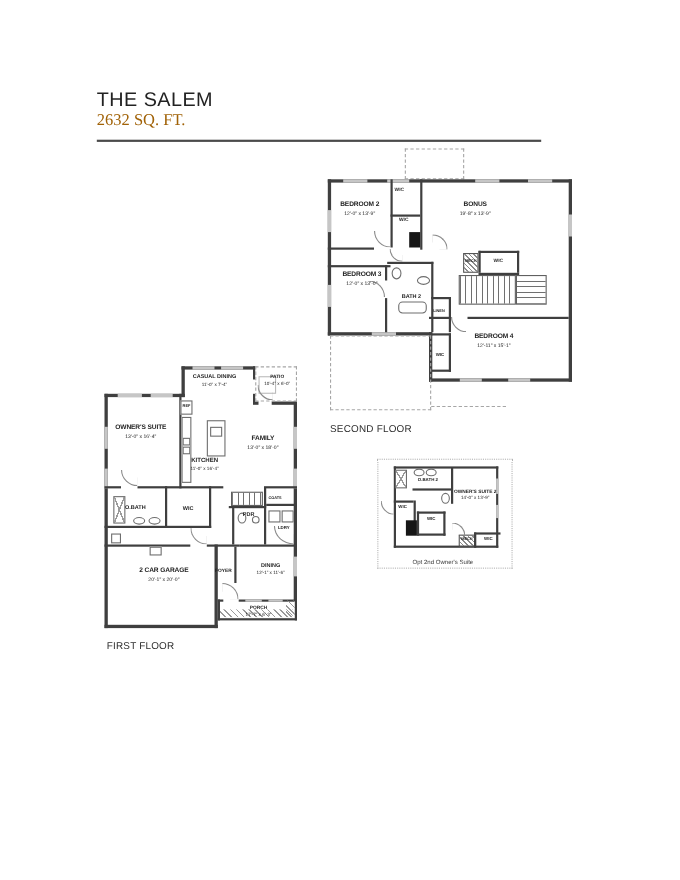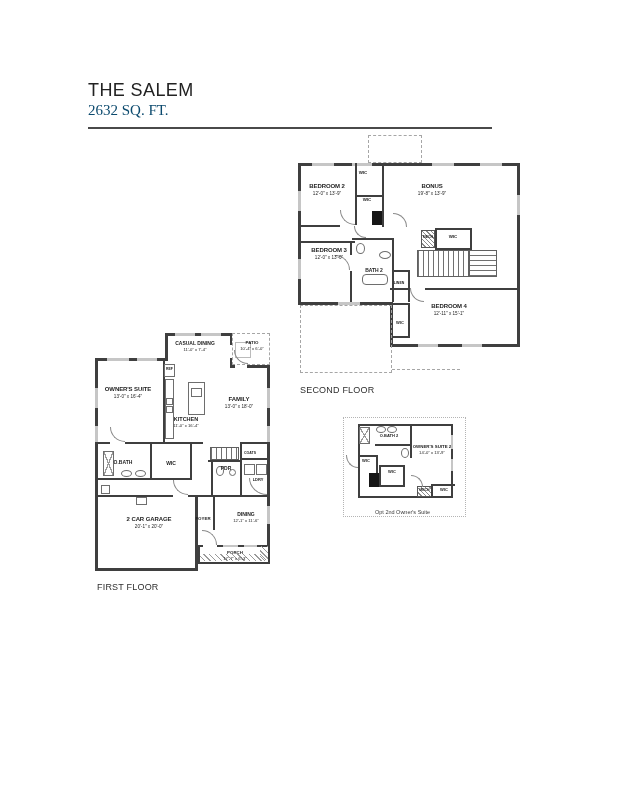--- a/index.html
+++ b/index.html
@@ -27,21 +27,21 @@
   .n{font-size:6px;font-weight:600;letter-spacing:-0.1px}
   .d{font-size:4.6px;font-weight:400}
   .n55{font-size:5.5px;font-weight:600}
   .n5{font-size:5px;font-weight:600}
   .n45{font-size:4.4px;font-weight:600}
   .n4{font-size:4px;font-weight:600}
   .n35{font-size:3.5px;font-weight:600}
   .d42{font-size:4.2px;font-weight:400}
   .flab{position:absolute;font-size:9px;font-weight:500;color:#2e2e2e;letter-spacing:.2px}
   #title{position:absolute;left:88px;top:80px;font-size:18px;font-weight:500;color:#222;letter-spacing:.4px}
-  #sqft{position:absolute;left:88px;top:102px;font-family:"Liberation Serif",serif;font-size:15px;color:#0c4a6e}
+  #sqft{position:absolute;left:88px;top:102px;font-family:"Liberation Serif",serif;font-size:15px;color:#a16207}
   #rule{position:absolute;left:88px;top:127px;width:404px;height:2px;background:#4a4a4a}
   .plan{position:absolute}
   #sf{left:298px;top:133px;width:226px;height:270px}
   #ff{left:95px;top:330px;width:180px;height:264px}
   #opt{left:343px;top:415px;width:126px;height:114px}
   .capt{position:absolute;font-size:5.5px;color:#3a3a3a}
 </style>
 </head>
 <body>
 

